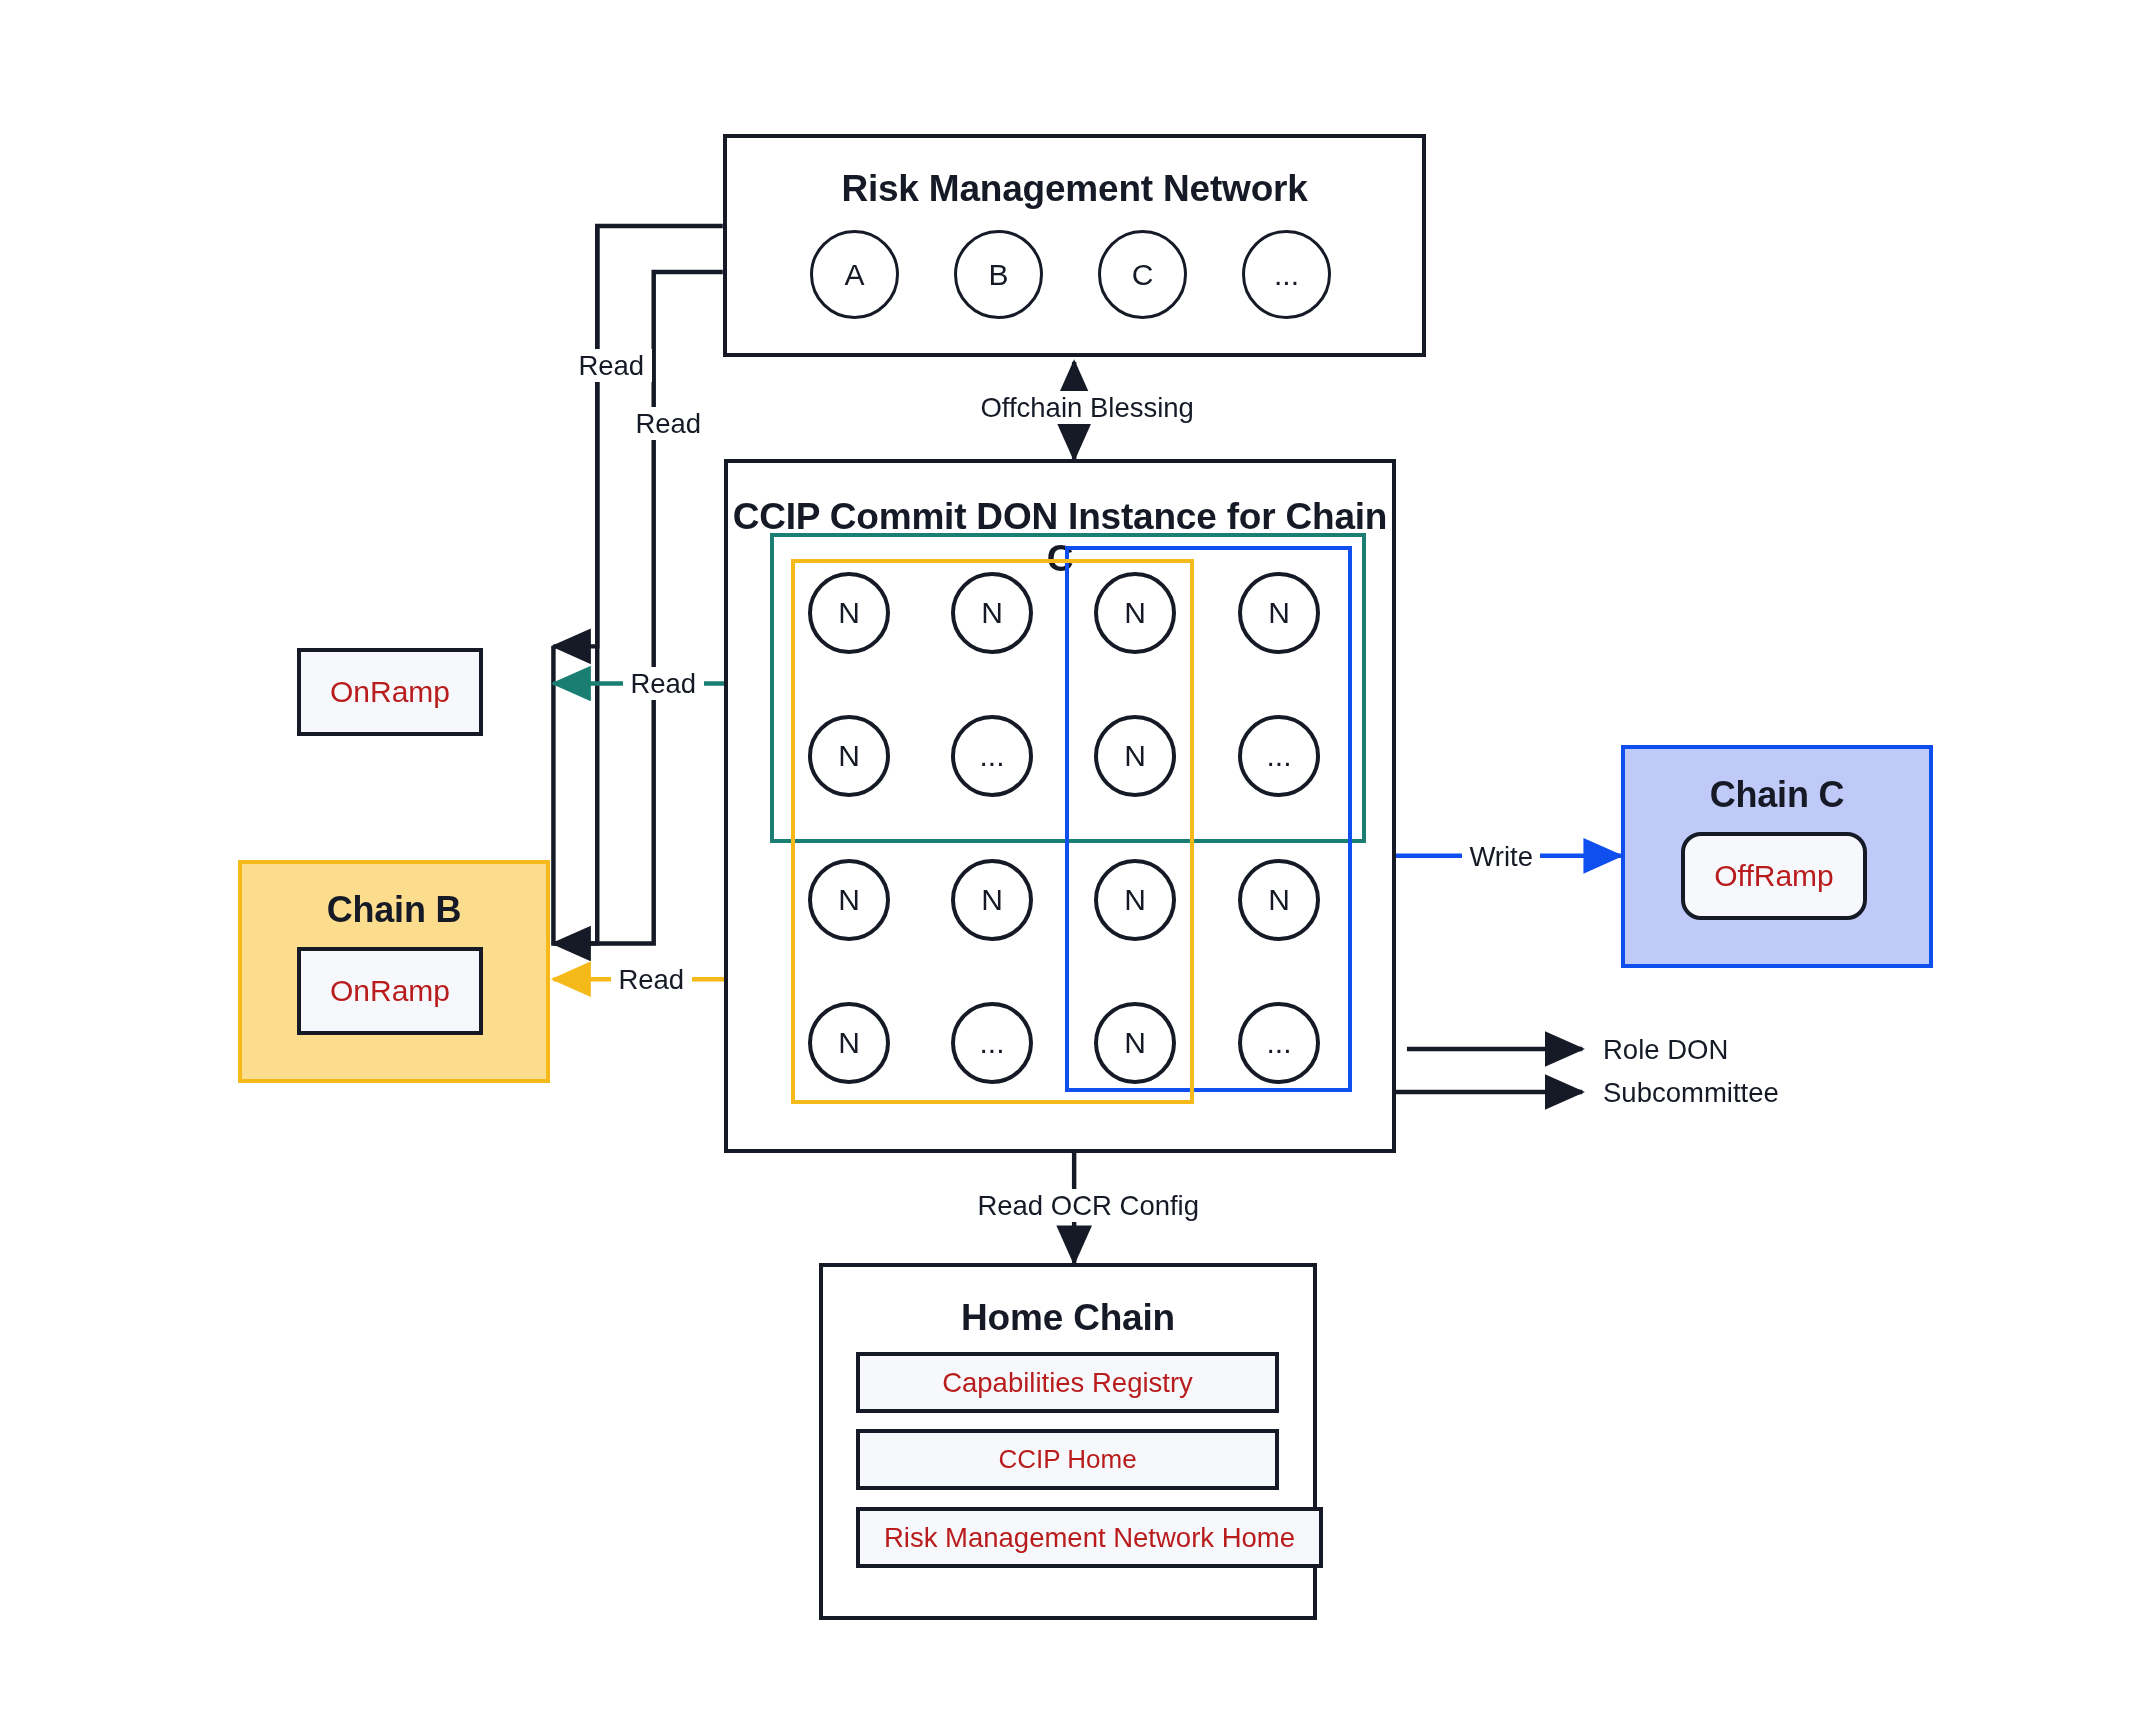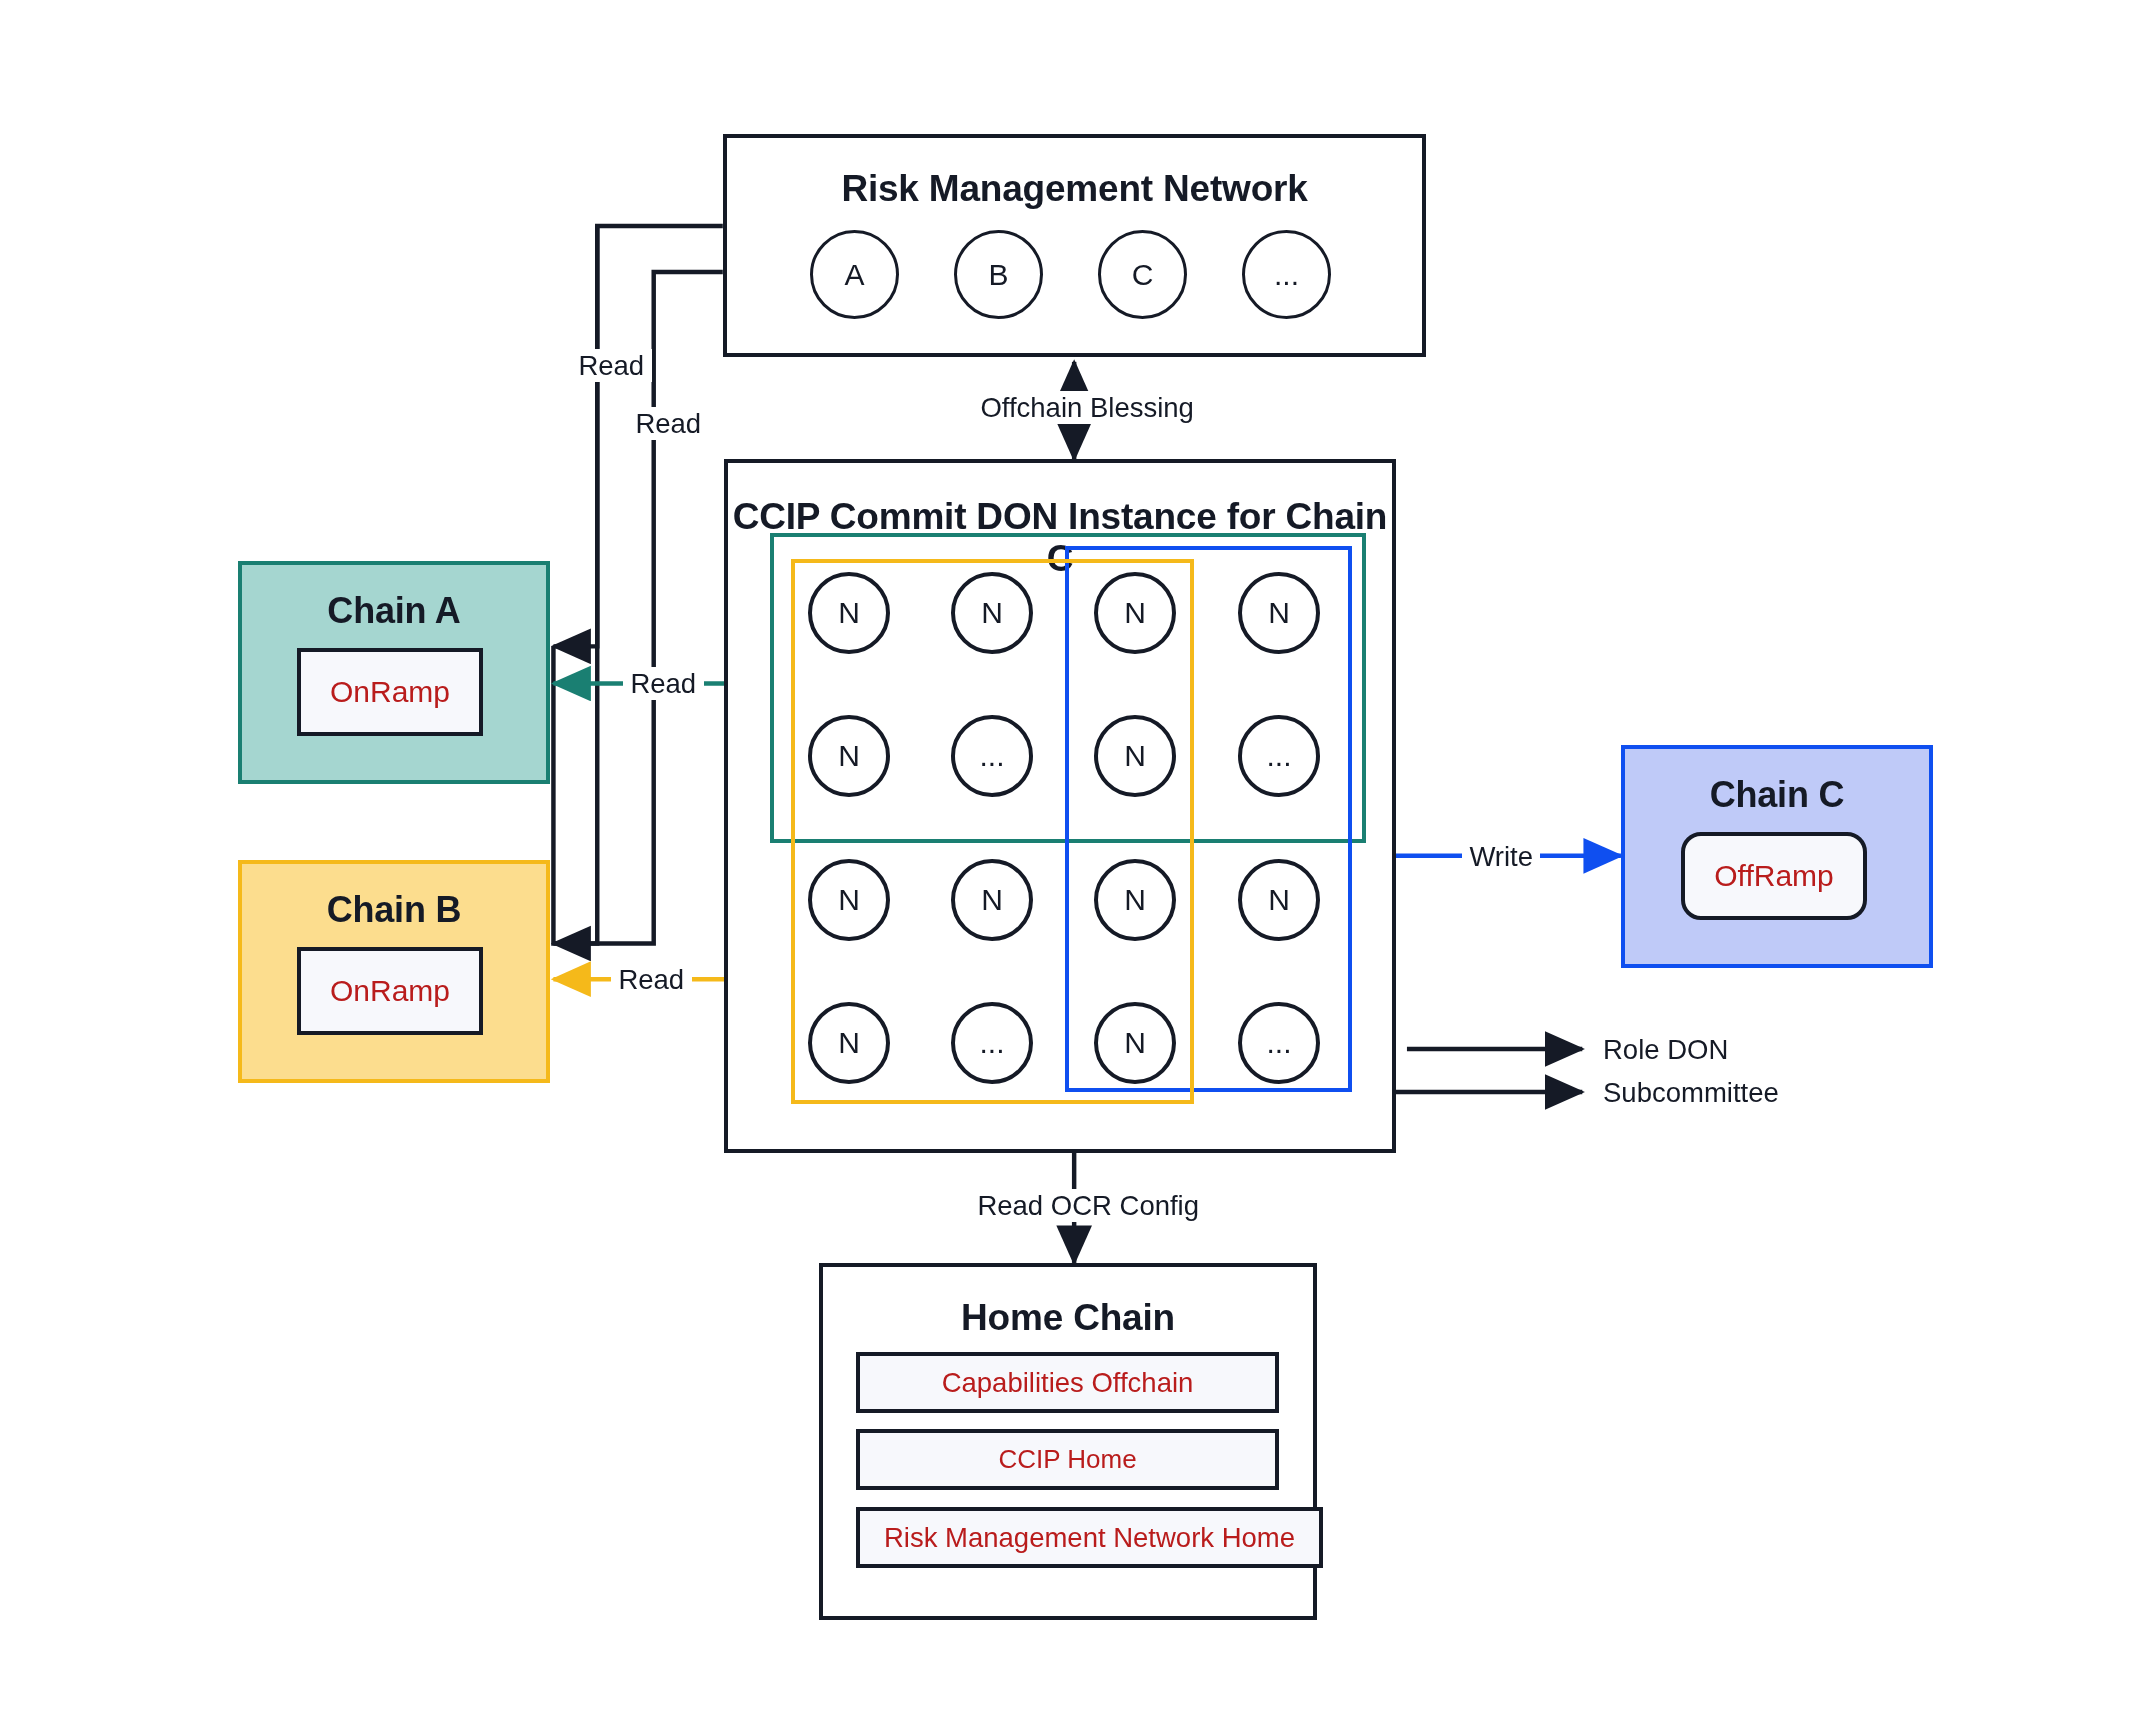--- a/index.html
+++ b/index.html
@@ -213,23 +213,20 @@
   <div class="node" style="left:951px; top:1002px; width:82px; height:82px;">
       <span>...</span>
     </div>
   <div class="node" style="left:1094px; top:1002px; width:82px; height:82px;">
       <span>N</span>
     </div>
   <div class="node" style="left:1238px; top:1002px; width:82px; height:82px;">
       <span>...</span>
     </div>
 
-  <div class="box" style="left:238px; top:561px; width:312px; height:223px; background:#a5d6d0; border:4.5px solid #1a7f72;">
-    <div class="box-title" style="top:24.5px; font-size:36px;">Chain A</div>
-  </div>
   <div class="sub-box" style="left:297px; top:648px; width:186px; height:88px; font-size:30px;">
     <span>OnRamp</span>
   </div>
 
   <div class="box" style="left:238px; top:860px; width:312px; height:223px; background:#fcdd8e; border:4.5px solid #f5b91a;">
     <div class="box-title" style="top:24.5px; font-size:36px;text-align:center;">Chain B</div>
   </div>
   <div class="sub-box" style="left:297px; top:947px; width:186px; height:88px; font-size:30px;">
     <span>OnRamp</span>
   </div>
@@ -238,21 +235,21 @@
     <div class="box-title" style="top:24.5px; font-size:36px;">Chain C</div>
   </div>
   <div class="sub-box" style="left:1681px; top:832px; width:186px; height:88px; font-size:30px;border-radius:20px;">
     <span>OffRamp</span>
   </div>
 
   <div class="box plain-box" style="left:819px; top:1263px; width:498px; height:357px;">
     <div class="box-title" style="top:30px; font-size:37px;">Home Chain</div>
   </div>
   <div class="sub-box" style="left:856px; top:1352px; width:423px; height:61px; font-size:27.5px;">
-    <span>Capabilities Offchain</span>
+    <span>Capabilities Registry</span>
   </div>
   <div class="sub-box" style="left:856px; top:1429px; width:423px; height:61px; font-size:26px;">
     <span>CCIP Home</span>
   </div>
   <div class="sub-box" style="left:856px; top:1507px; width:467px; height:61px; font-size:27.5px;">
     <span>Risk Management Network Home</span>
   </div>
 
   <div class="edge-label" style="left:571px; top:349px;">Read</div>
   <div class="edge-label" style="left:628px; top:407px;">Read</div>

